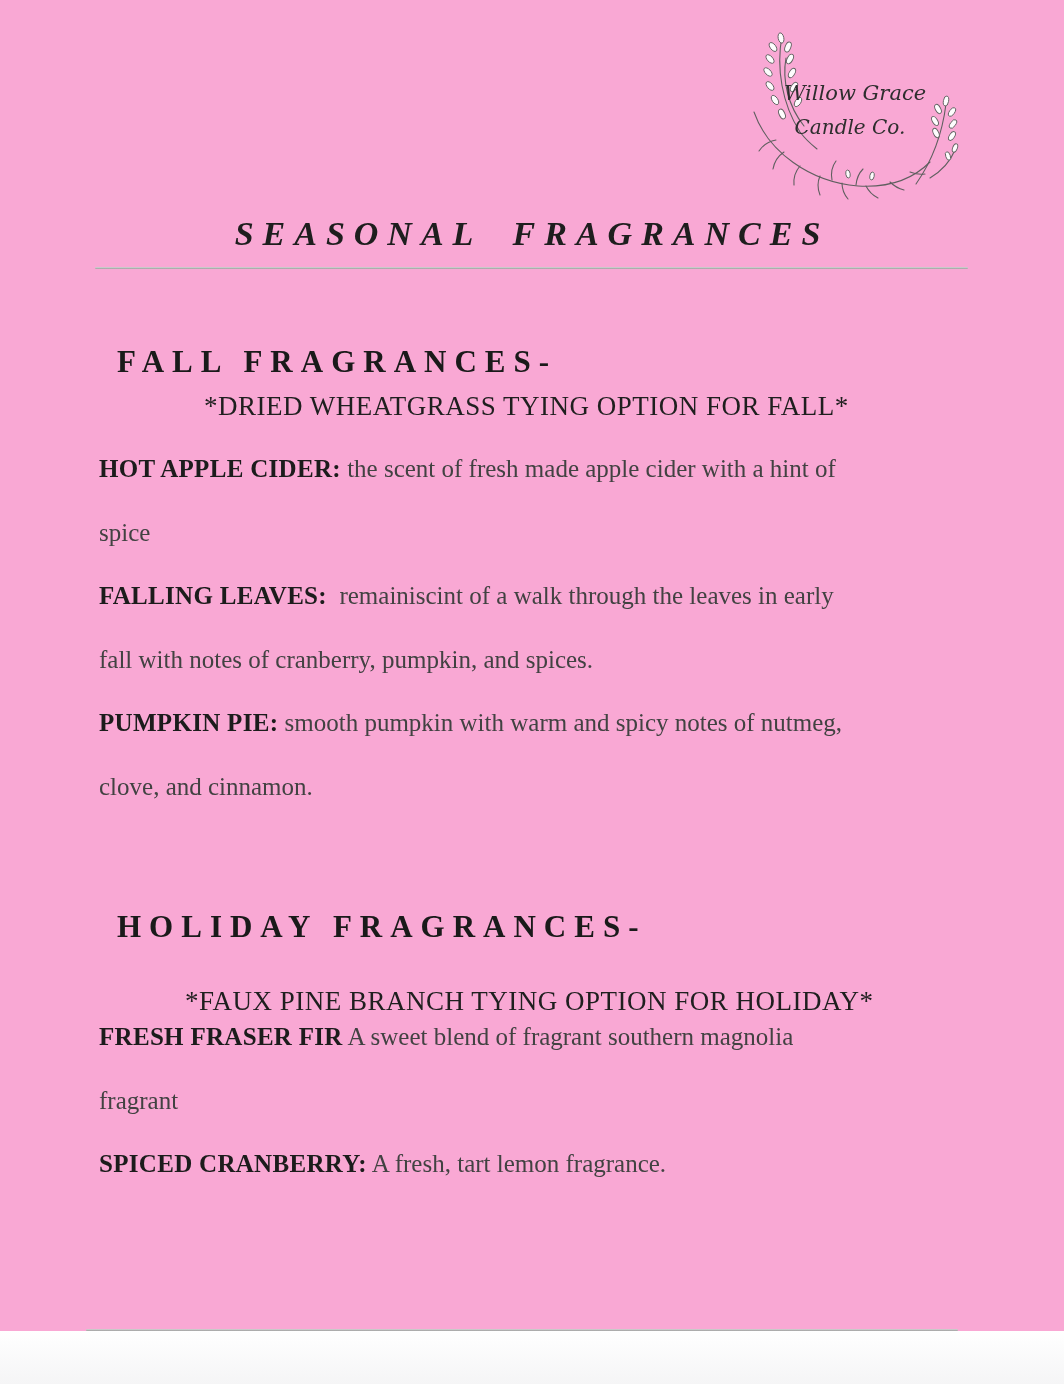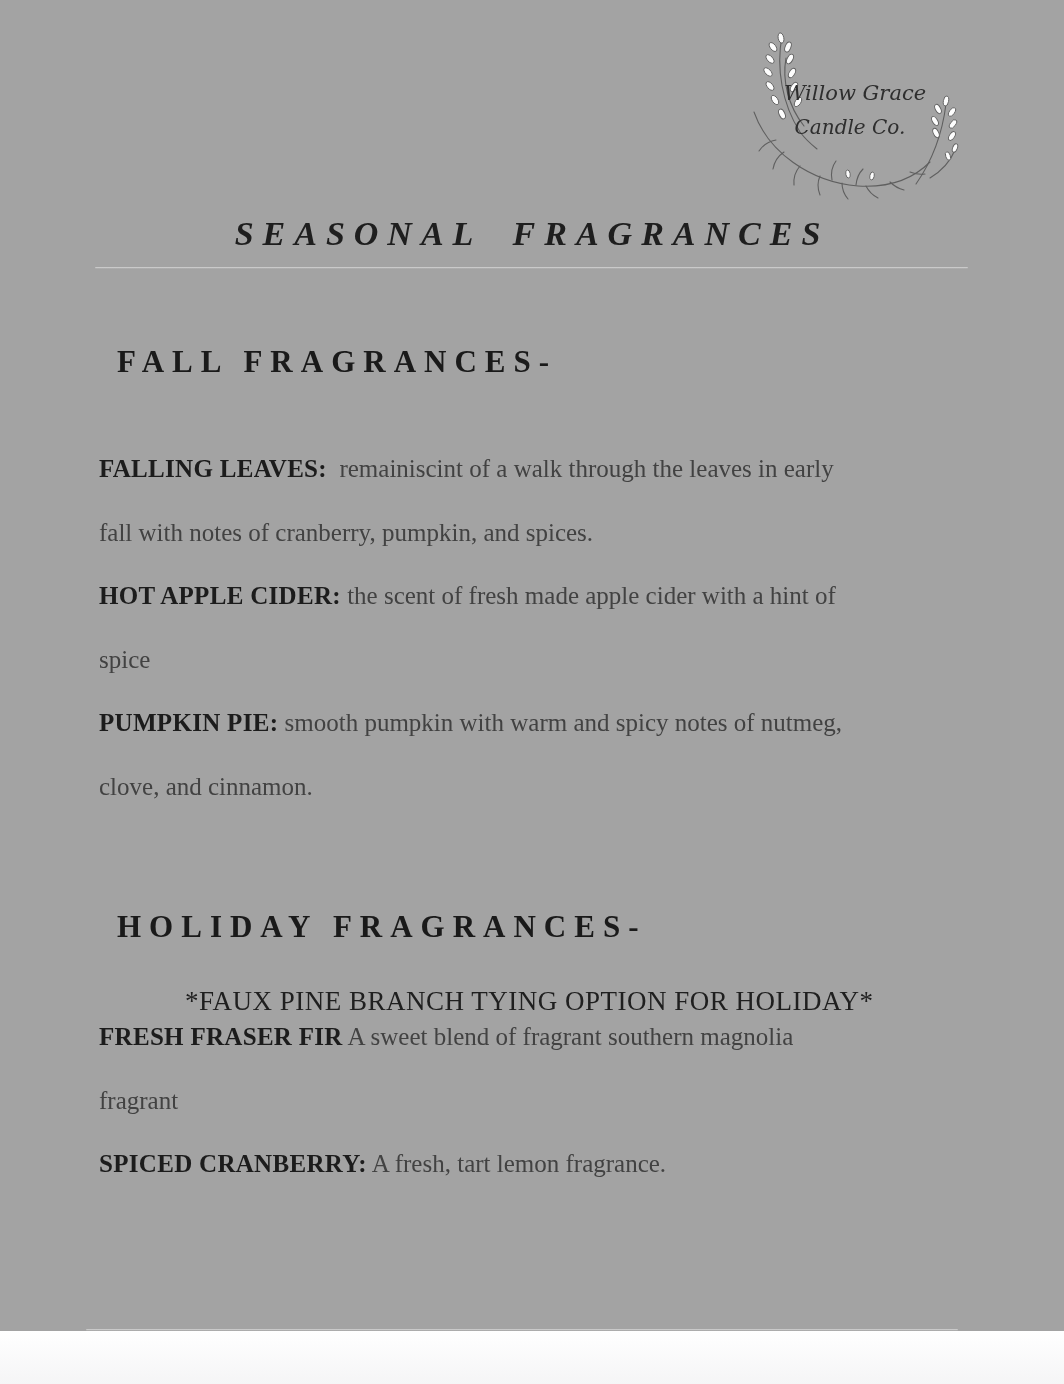--- a/index.html
+++ b/index.html
@@ -1,20 +1,20 @@
 <!DOCTYPE html>
 <html><head>
 <meta charset="utf-8">
 <style>
   html, body { margin: 0; padding: 0; background: #ffffff; }
   .page {
     position: relative;
     width: 1064px;
     height: 1384px;
-    background: #a3a3a3;
+    background: #f9a8d4;
     font-family: "Liberation Serif", serif;
     overflow: hidden;
   }
 
   
   .logo {
     position: absolute;
     top: 28px;
     left: 724px;
     width: 238px;
@@ -158,24 +158,25 @@
       </g>
       <text class="brand-text" x="131" y="72" font-size="21" text-anchor="middle">Willow Grace</text>
       <text class="brand-text" x="126" y="106" font-size="20" text-anchor="middle">Candle Co.</text>
     </svg>
   </div>
 
   <div class="title">SEASONAL FRAGRANCES</div>
   <div class="divider top"></div>
 
   <div class="section-heading fall">FALL FRAGRANCES-</div>
+  <div class="tying-note fall">*DRIED WHEATGRASS TYING OPTION FOR FALL*</div>
 
   <div class="items fall">
+    <p><span class="nm">HOT APPLE CIDER:</span><span class="ds"> the scent of fresh made apple cider with a hint of</span><br><span class="ds">spice</span></p>
     <p><span class="nm">FALLING LEAVES:</span><span class="ds">  remainiscint of a walk through the leaves in early</span><br><span class="ds">fall with notes of cranberry, pumpkin, and spices.</span></p>
-    <p><span class="nm">HOT APPLE CIDER:</span><span class="ds"> the scent of fresh made apple cider with a hint of</span><br><span class="ds">spice</span></p>
     <p><span class="nm">PUMPKIN PIE:</span><span class="ds"> smooth pumpkin with warm and spicy notes of nutmeg,</span><br><span class="ds">clove, and cinnamon.</span></p>
   </div>
 
   <div class="section-heading holiday">HOLIDAY FRAGRANCES-</div>
   <div class="tying-note holiday">*FAUX PINE BRANCH TYING OPTION FOR HOLIDAY*</div>
 
   <div class="items holiday">
     <p><span class="nm">FRESH FRASER FIR</span><span class="ds"> A sweet blend of fragrant southern magnolia</span><br><span class="ds">fragrant</span></p>
     <p><span class="nm">SPICED CRANBERRY:</span><span class="ds"> A fresh, tart lemon fragrance.</span></p>
   </div>

